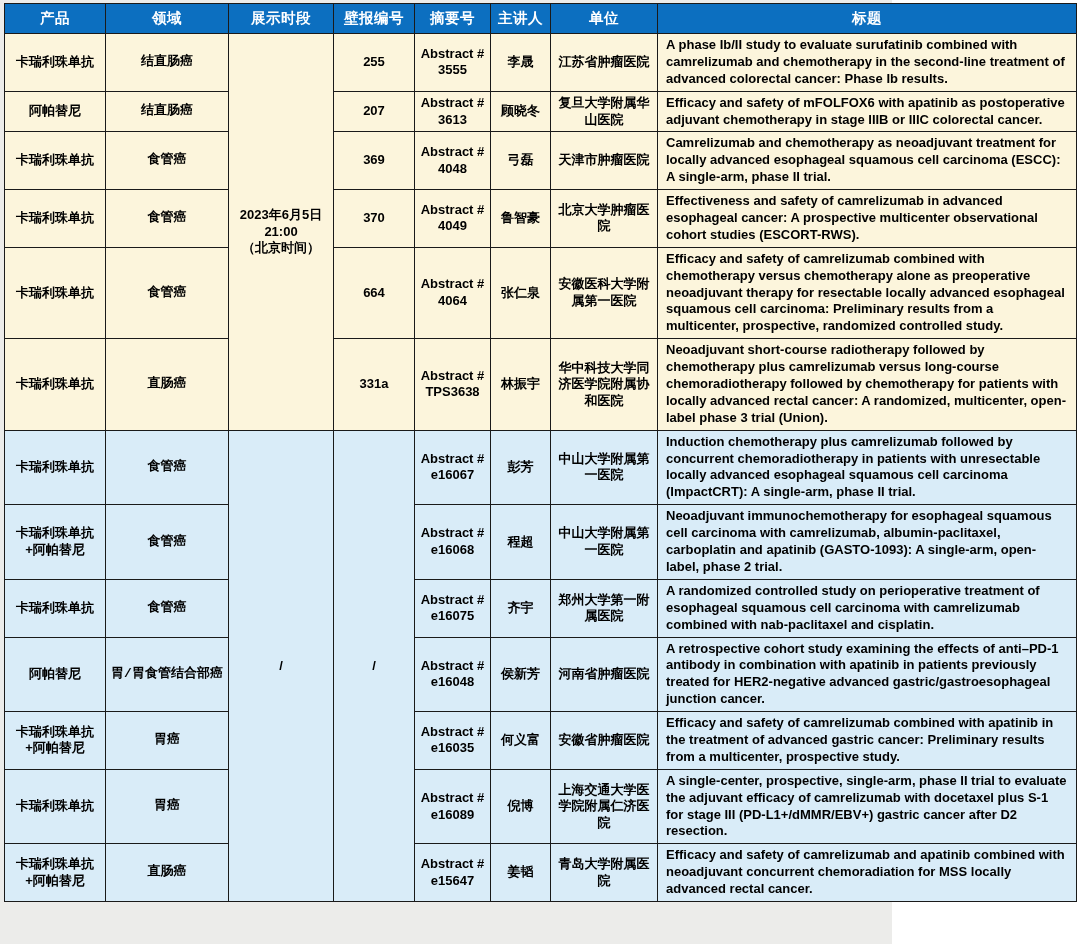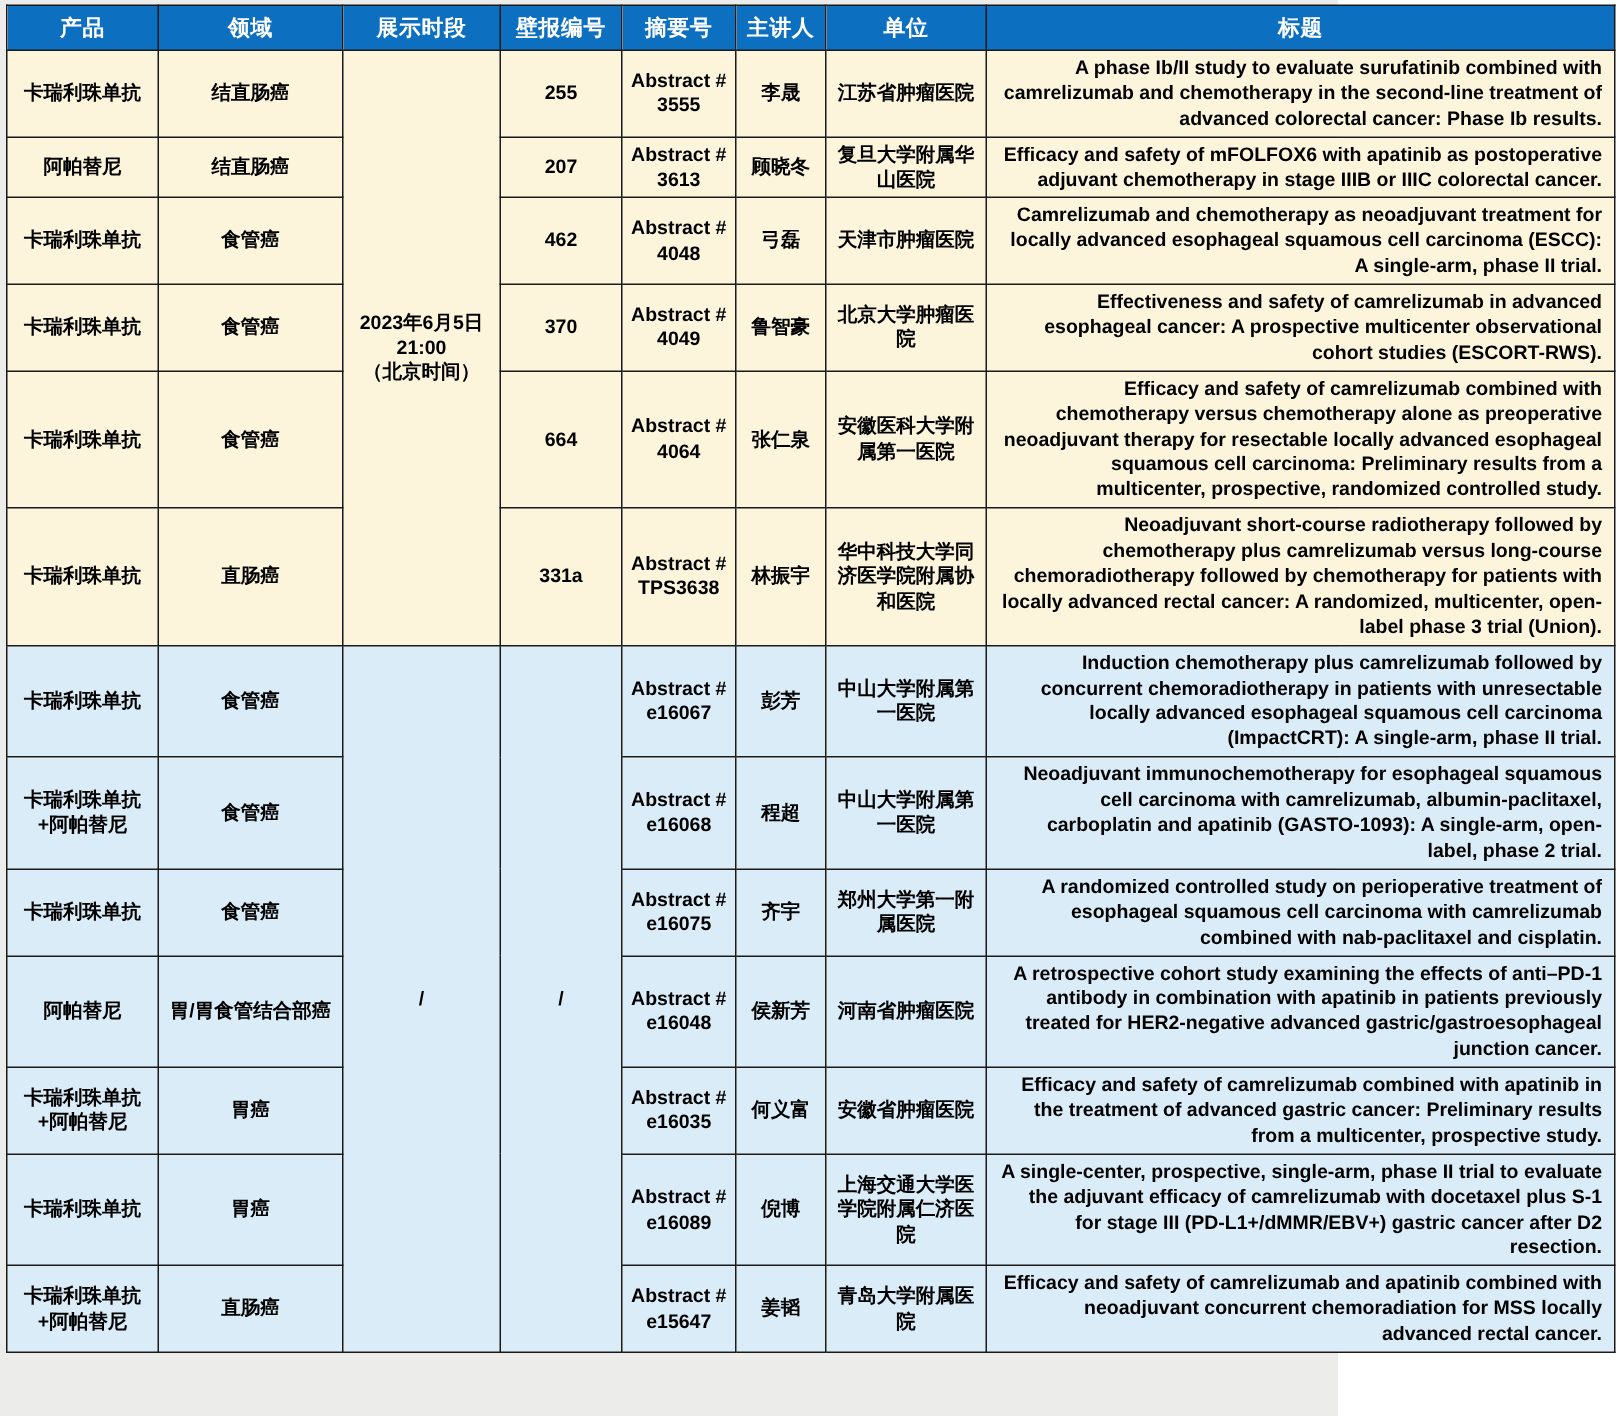--- a/index.html
+++ b/index.html
@@ -40,23 +40,23 @@
     font-size:14.5px;
     padding:5px 1px;
     letter-spacing:0.5px;
   }
   td {
     font-size:13px;
     line-height:1.28;
     padding:3px 3px;
   }
   td.cell-product { padding:8px 2px; }
-  td.cell-field   { padding:3px 1px; }
+  td.cell-field   { padding:3px 1px;font-family:Liberation Mono, monospace; }
   td.cell-title {
-    text-align:right;
+    text-align:left;
     padding:3px 8px 3px 8px;
     line-height:1.3;
   }
   td.cell-org { padding:2px 2px; }
   td.cell-abstract { padding:3px 1px; }
 </style>
 </head>
 <body>
 
 <div class="frame">
@@ -103,21 +103,21 @@
           <td class="cell-poster">207</td>
           <td class="cell-abstract">Abstract #
 3613</td>
           <td class="cell-speaker">顾晓冬</td>
           <td class="cell-org">复旦大学附属华山医院</td>
           <td class="cell-title">Efficacy and safety of mFOLFOX6 with apatinib as postoperative adjuvant chemotherapy in stage IIIB or IIIC colorectal cancer.</td>
         </tr>
         <tr style="background: rgb(252, 245, 220);">
           <td class="cell-product">卡瑞利珠单抗</td>
           <td class="cell-field">食管癌</td>
-          <td class="cell-poster">462</td>
+          <td class="cell-poster">369</td>
           <td class="cell-abstract">Abstract #
 4048</td>
           <td class="cell-speaker">弓磊</td>
           <td class="cell-org">天津市肿瘤医院</td>
           <td class="cell-title">Camrelizumab and chemotherapy as neoadjuvant treatment for locally advanced esophageal squamous cell carcinoma (ESCC): A single-arm, phase II trial.</td>
         </tr>
         <tr style="background: rgb(252, 245, 220);">
           <td class="cell-product">卡瑞利珠单抗</td>
           <td class="cell-field">食管癌</td>
           <td class="cell-poster">370</td>

